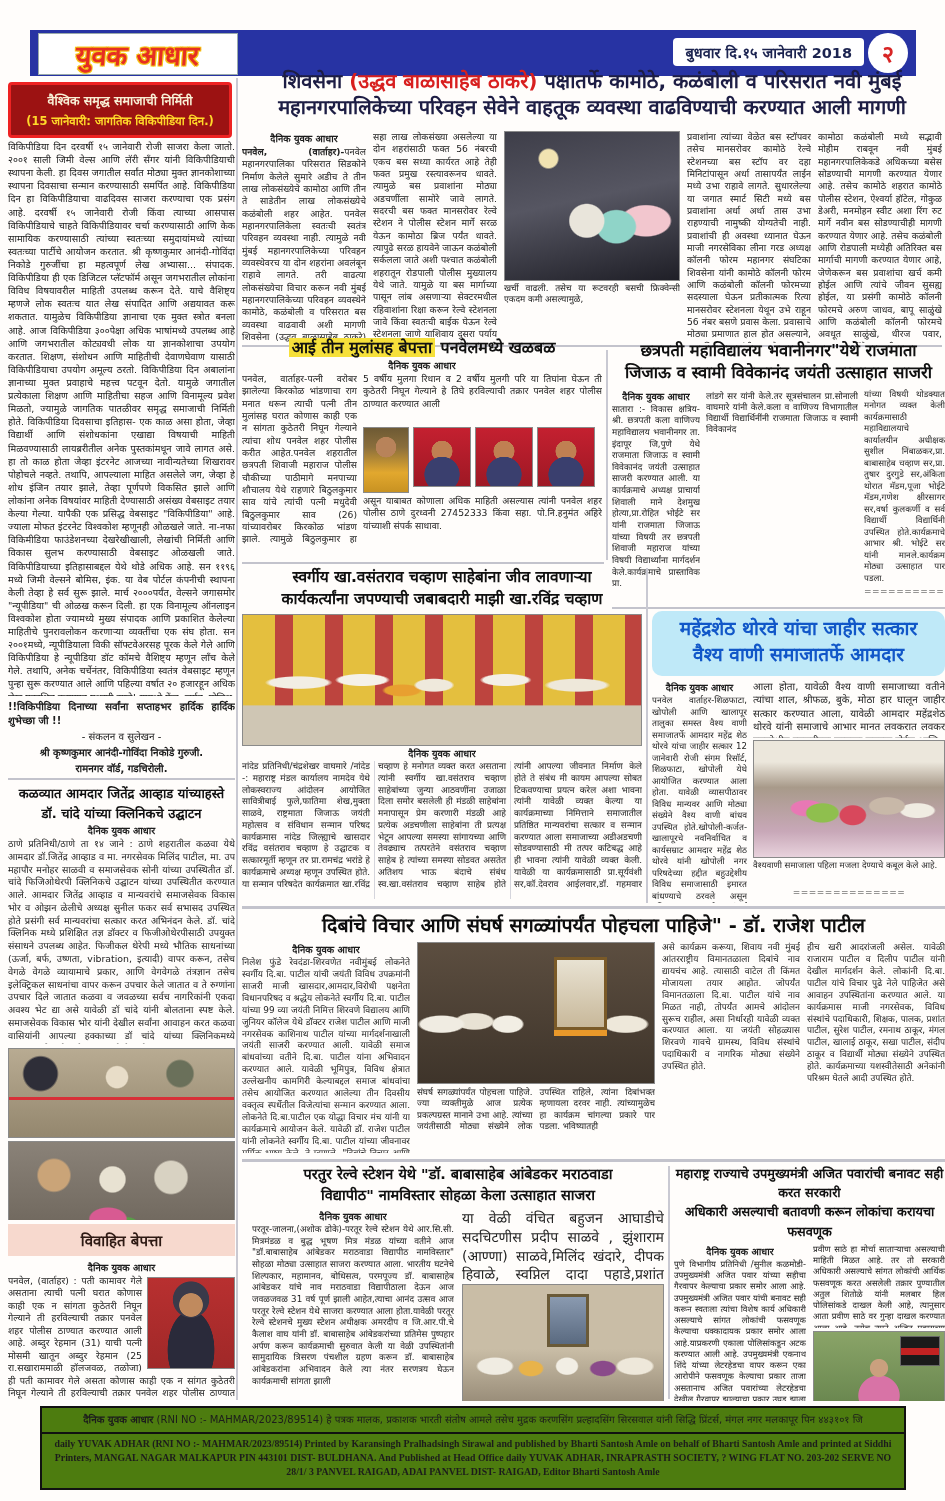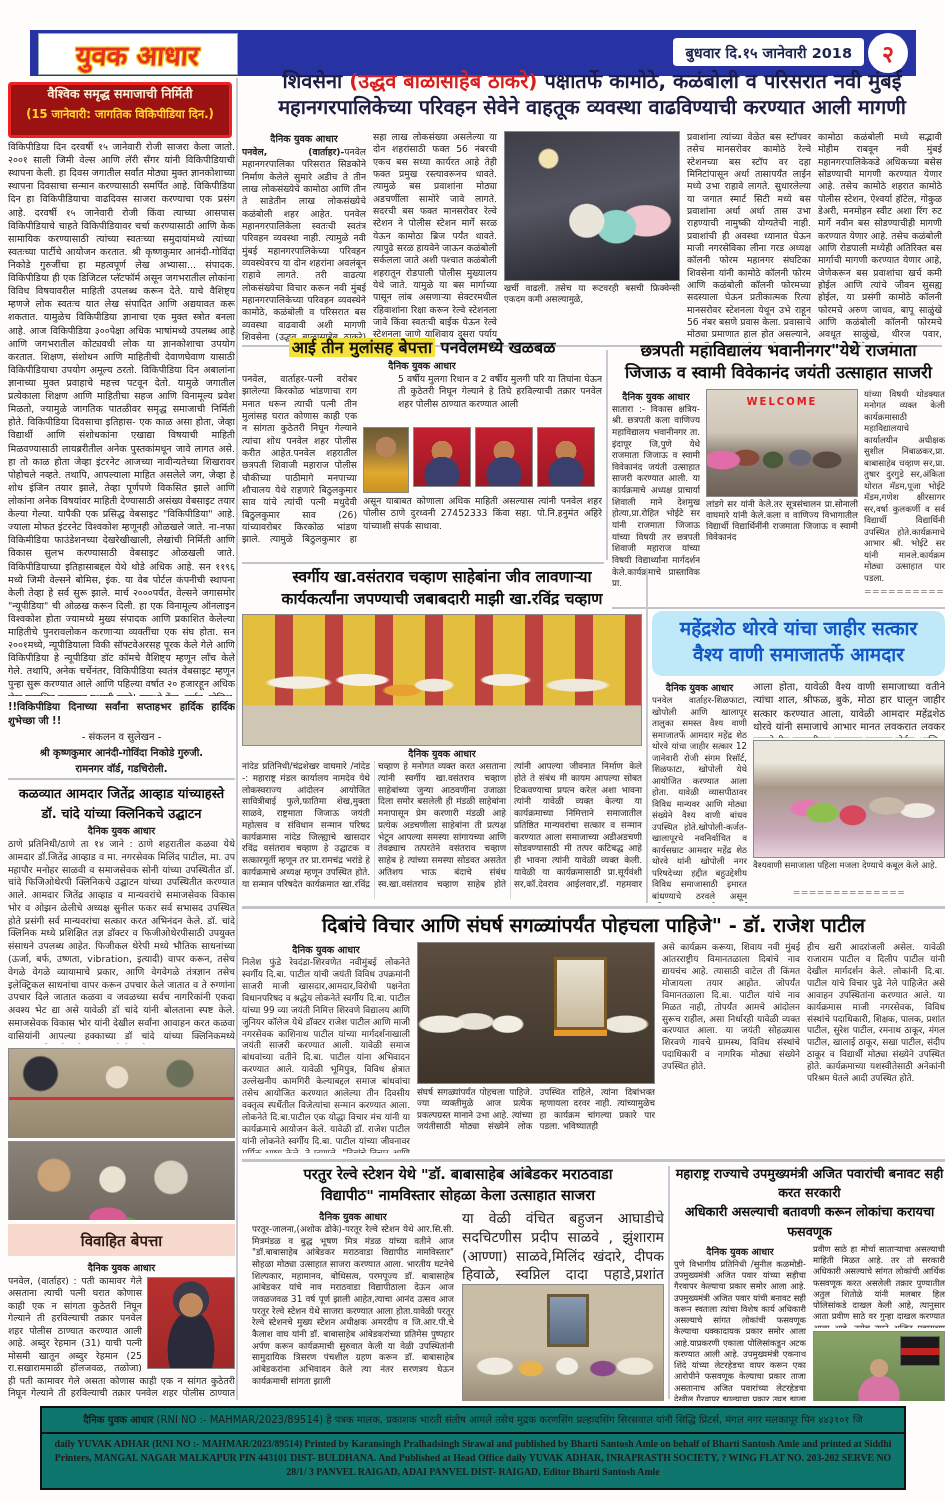--- a/index.html
+++ b/index.html
@@ -19,21 +19,21 @@
   .band{background:#2733a3;}
   .logo-box{position:absolute;left:8px;top:3px;width:198px;height:40px;background:#fff;border:1px solid #9aa;
             display:flex;align-items:center;justify-content:center;}
   .logo-txt{font-size:27px;font-weight:bold;color:#e62e22;transform:skewX(-4deg);
             text-shadow:1px 1px 0 #f5c518,-1px -1px 0 #f5c518,1px -1px 0 #f5c518,-1px 1px 0 #f5c518;}
   .date-box{position:absolute;right:52px;top:8px;height:28px;background:#fff;border-radius:4px;
             display:flex;align-items:center;padding:0 12px;font-weight:bold;font-size:14.5px;color:#1c2450;}
   .page-circle{position:absolute;right:8px;top:3px;width:40px;height:40px;border-radius:50%;background:#fff;
             display:flex;align-items:center;justify-content:center;font-size:23px;font-weight:bold;color:#d82525;}
   
-  .wikibox{background:#9c1212;border:3px solid #e22;border-radius:4px;text-align:center;}
+  .wikibox{background:#9c1212;border:3px solid #e22;border-radius:4px;text-align:center;padding-top:7px;}
   .wb1{color:#f8f0d6;font-weight:bold;font-size:12.5px;}
   .wb2{color:#ffd92a;font-weight:bold;font-size:11.5px;margin-top:4px;}
   
   .lead-h{font-size:20px;font-weight:bold;text-align:center;line-height:1.32;color:#1d1d44;}
   .h-missing{font-size:16px;font-weight:bold;text-align:center;color:#111;}
   .h-chh{font-size:16.5px;font-weight:bold;text-align:center;line-height:1.35;color:#101010;}
   .h-sw{font-size:15.5px;font-weight:bold;text-align:center;line-height:1.45;color:#101010;}
   .h-dib{font-size:19.5px;font-weight:bold;text-align:center;color:#0d0d0d;}
   .h-par{font-size:14.5px;font-weight:bold;text-align:center;line-height:1.45;color:#101010;}
   .h-ajit{font-size:12.8px;font-weight:bold;text-align:center;line-height:1.5;color:#101010;}
@@ -134,21 +134,21 @@
   .g-vai{display:grid;grid-template-columns:95px 1fr;gap:6px;}
   .g-dib{display:grid;grid-template-columns:168px 238px 1fr 1fr;gap:7px;}
   .g-two{display:grid;grid-template-columns:1fr 1fr;gap:8px;}
   .cols3{columns:3;column-gap:8px;column-rule:1px solid #d5d5dc;}
   .cols2{columns:2;column-gap:7px;}
   .wiki-body{font-size:9.5px;line-height:1.38;}
   .wiki-wish{font-weight:bold;font-size:10px;margin-top:3px;text-align:justify;}
   .wiki-credit{text-align:center;font-size:10px;margin-top:2px;}
   .b{font-weight:bold;}
   .fl{float:right;margin:2px 0 2px 5px;}
-  .foot{border:2.5px solid #111;background:#0f766e;}
+  .foot{border:2.5px solid #111;background:#4d7c0f;}
   .foot-m{border-bottom:2px solid #111;text-align:center;font-size:10px;line-height:1.55;padding:4px 6px;}
   .foot-e{text-align:center;font-family:"Liberation Serif","DejaVu Serif",serif;font-weight:bold;
           font-size:9.8px;line-height:1.45;padding:3px 8px;}
 </style>
 </head>
 <body>
 
 <div class="paper">
 
   <header class="abs band" style="left:30px;top:30px;width:886px;height:46px;">
@@ -189,21 +189,21 @@
   <div class="abs hrule" style="left:242px;top:345px;width:700px;height:2px;"></div>
 
   <div class="abs" style="left:242px;top:336px;width:360px;height:210px;overflow:hidden;">
     <div class="h-missing">
       <span class="hl">आई तीन मुलांसह बेपत्ता</span><span> पनवेलमध्ये खळबळ</span>
     </div>
     <div class="byline">दैनिक युवक आधार</div>
     <div class="g-missing">
       <div class="body jtxt" style="height:178px;">पनवेल, वार्ताहर-पत्नी वरोबर झालेल्या किरकोळ भांडणाचा राग मनात धरून त्याची पत्नी तीन मुलांसह घरात कोणास काही एक न सांगता कुठेतरी निघून गेल्याने त्यांचा शोध पनवेल शहर पोलीस करीत आहेत.पनवेल शहरातील छत्रपती शिवाजी महाराज पोलीस चौकीच्या पाठीमागे मनपाच्या शौचालय येथे राहणारे बिठुलकुमार साव यांचे त्यांची पत्नी मधुदेवी बिठुलकुमार साव (26) यांच्यावरोबर किरकोळ भांडण झाले. त्यामुळे बिठुलकुमार हा त्याच्या मुळगावी बिहार येथे गेला असताना मधुदेवी हिने तिचा 7 वर्षीय मुलगा रितीक,</div>
       <div style="overflow:hidden;">
-        <div class="body jtxt" style="height:52px;margin-left:35px;">5 वर्षीय मुलगा रिधान व 2 वर्षीय मुलगी परि या तिघांना घेऊन ती कुठेतरी निघून गेल्याने हे तिघे हरविल्याची तक्रार पनवेल शहर पोलीस ठाण्यात करण्यात आली</div>
+        <div class="body jtxt" style="height:52px;">5 वर्षीय मुलगा रिधान व 2 वर्षीय मुलगी परि या तिघांना घेऊन ती कुठेतरी निघून गेल्याने हे तिघे हरविल्याची तक्रार पनवेल शहर पोलीस ठाण्यात करण्यात आली</div>
         <div style="display:flex;gap:4px;margin:2px 0;">
           <div class="ph ph-mother" style="width:46px;height:66px;"></div>
           <div class="ph ph-kid" style="width:58px;height:60px;"></div>
           <div class="ph ph-kid" style="width:58px;height:60px;"></div>
           <div class="ph ph-kid" style="width:58px;height:60px;"></div>
         </div>
         <div class="body jtxt" style="height:54px;">असून याबाबत कोणाला अधिक माहिती असल्यास त्यांनी पनवेल शहर पो‍लीस ठाणे दुरध्वनी 27452333 किंवा सहा. पो.नि.हनुमंत अहिरे यांच्याशी संपर्क साधावा.</div>
       </div>
     </div>
   </div>
@@ -213,23 +213,20 @@
 
   <div class="abs" style="left:612px;top:340px;width:333px;height:264px;overflow:hidden;">
     <div class="h-chh">छत्रपती महाविद्यालय भवानीनगर"येथे राजमाता</div>
     <div class="h-chh">जिजाऊ व स्वामी विवेकानंद जयंती उत्साहात साजरी</div>
     <div class="g-chh" style="margin-top:4px;">
       <div style="overflow:hidden;">
         <div class="byline">दैनिक युवक आधार</div>
         <div class="body jtxt" style="font-size:8.7px;height:196px;">सातारा :- विकास क्षत्रिय-श्री. छत्रपती कला वाणिज्य महाविद्यालय भवानीनगर ता. इंदापूर जि,पुणे येथे राजमाता जिजाऊ व स्वामी विवेकानंद जयंती उत्साहात साजरी करण्यात आली. या कार्यक्रमाचे अध्यक्ष प्राचार्या शिवाली माने देशमुख होत्या,प्रा.रोहित भोईटे सर यांनी राजमाता जिजाऊ यांच्या विषयी तर छत्रपती शिवाजी महाराज यांच्या विषयी विद्यार्थ्यांना मार्गदर्शन केले.कार्यक्रमाचे प्रास्ताविक प्रा.</div>
       </div>
       <div style="overflow:hidden;">
-        <div class="ph ph-chh" style="height:108px;">
-          <span class="welcome">WELCOME</span>
-        </div>
         <div class="cap">लांडगे सर यांनी केले.तर सूत्रसंचालन प्रा.सोनाली वाघमारे यांनी केले.कला व वाणिज्य विभागातील विद्यार्थी विद्यार्थिनींनी राजमाता जिजाऊ व स्वामी विवेकानंद</div>
       </div>
       <div style="overflow:hidden;">
         <div class="body jtxt" style="font-size:8.6px;height:194px;">यांच्या विषयी थोडक्यात मनोगत व्यक्त केली कार्यक्रमासाठी महाविद्यालयाचे कार्यालयीन अधीक्षक सुशील निंबाळकर,प्रा. बाबासाहेब चव्हाण सर,प्रा. तुषार दुरगुडे सर,अंकिता थोरात मॅडम,पूजा भोईटे मॅडम,गणेश क्षीरसागर सर,वर्षा कुलकर्णी व सर्व विद्यार्थी विद्यार्थिनी उपस्थित होते.कार्यक्रमाचे आभार श्री. भोईटे सर यांनी मानले.कार्यक्रम मोठ्या उत्साहात पार पडला.</div>
         <div class="endmark">==============</div>
       </div>
     </div>
   </div>
 
   <div class="abs hrule" style="left:612px;top:607px;width:333px;height:2px;"></div>

